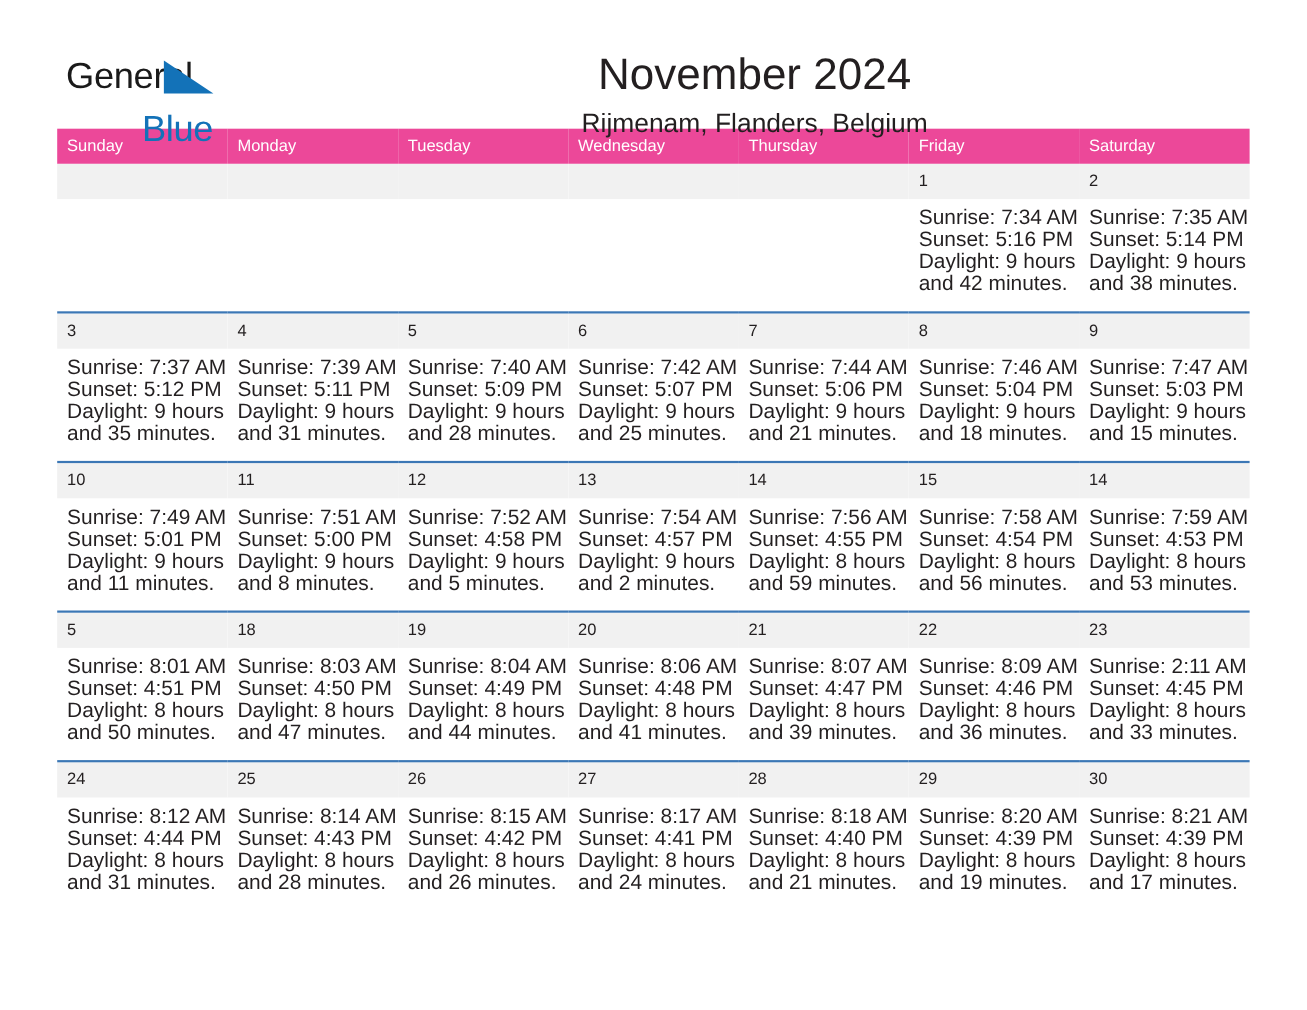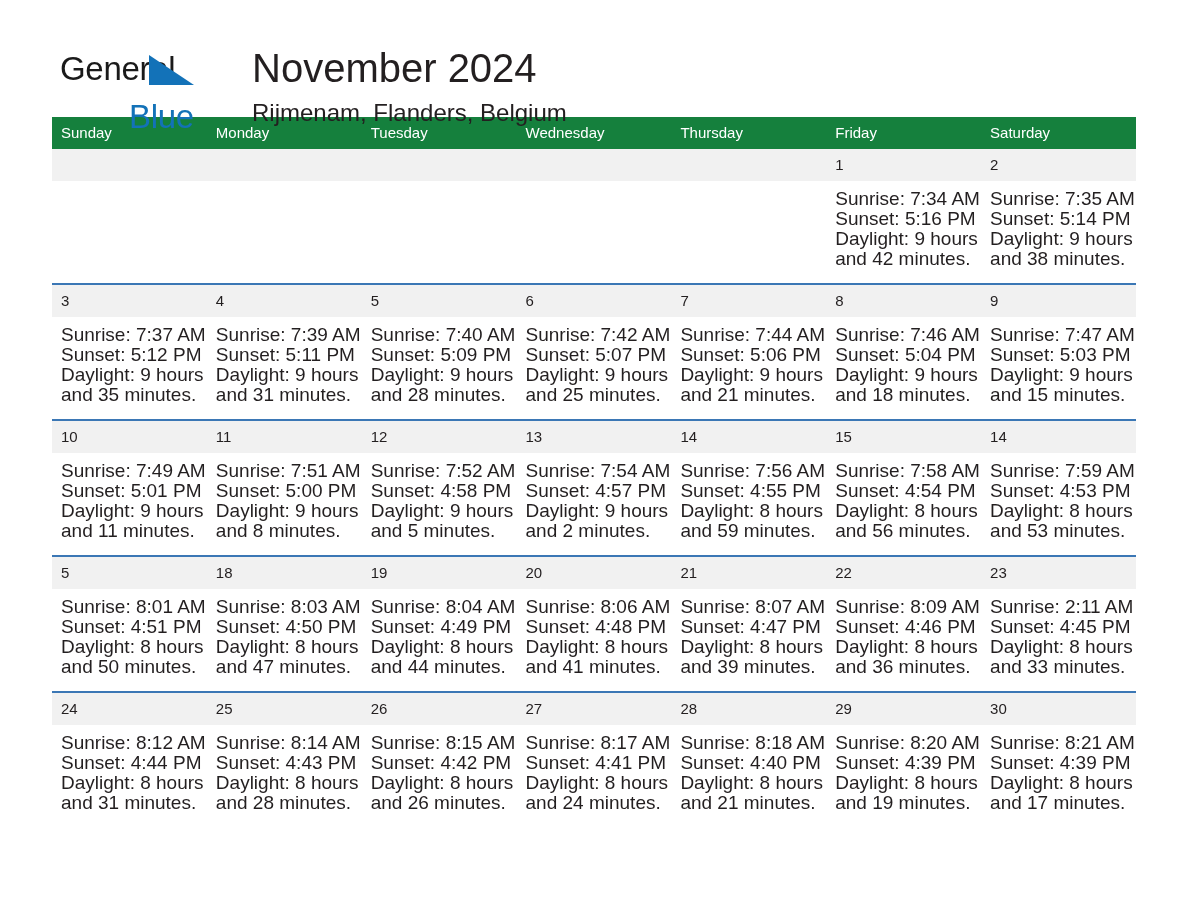--- a/index.html
+++ b/index.html
@@ -61,21 +61,21 @@
     position: absolute;
     left: 77px;
     top: 56px;
     font-size: 33px;
     line-height: 1;
     letter-spacing: -0.3px;
     color: #1372b8;
     font-weight: 400;
   }
   .titleblock {
-    text-align: left;
+    text-align: center;
     flex: 1 1 auto;
     padding-top: 2px;
   }
   .cal-title {
     font-size: 40px;
     line-height: 1.1;
     font-weight: 400;
     color: #231f20;
     letter-spacing: 0px;
     white-space: nowrap;
@@ -92,21 +92,21 @@
   
   .calendar {
     margin-top: 13px;
     width: 1084px;
     border-collapse: collapse;
     table-layout: fixed;
   }
   .calendar col { width: 154.857px; }
 
   .calendar thead th {
-    background: #15803d;
+    background: #ec4899;
     color: #ffffff;
     font-size: 15px;
     font-weight: 400;
     text-align: left;
     padding: 7px 0 8px 9px;
     height: 16px;
     vertical-align: middle;
     border: 0;
   }
 

